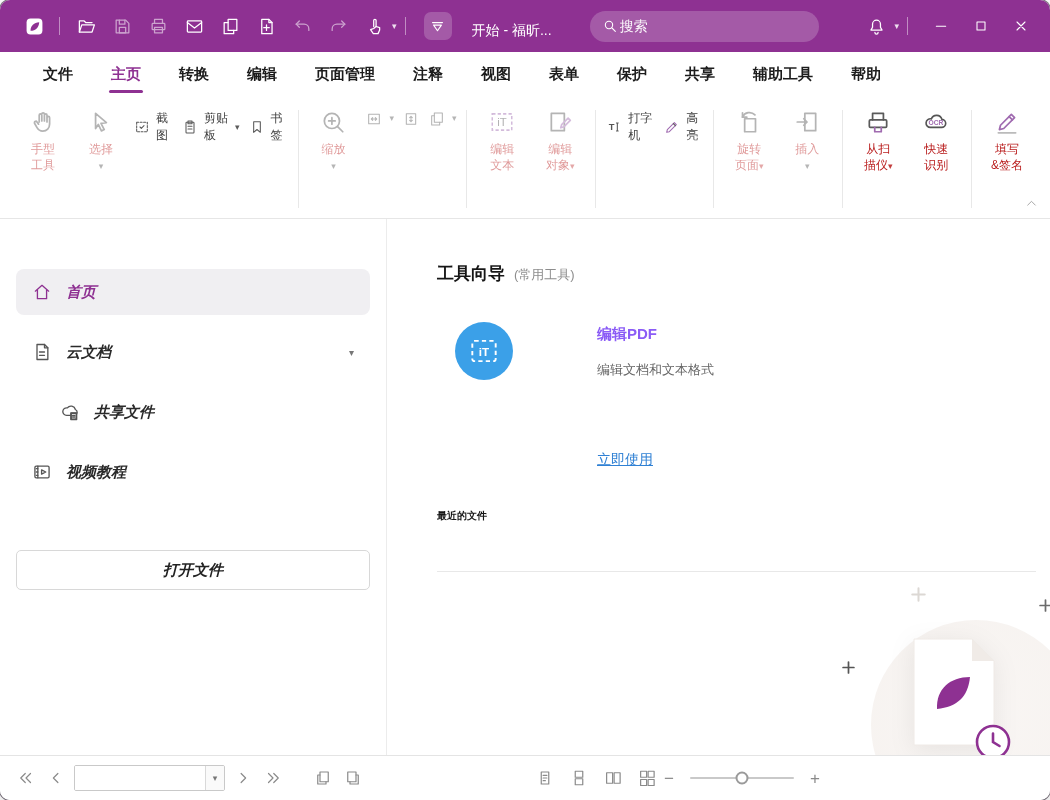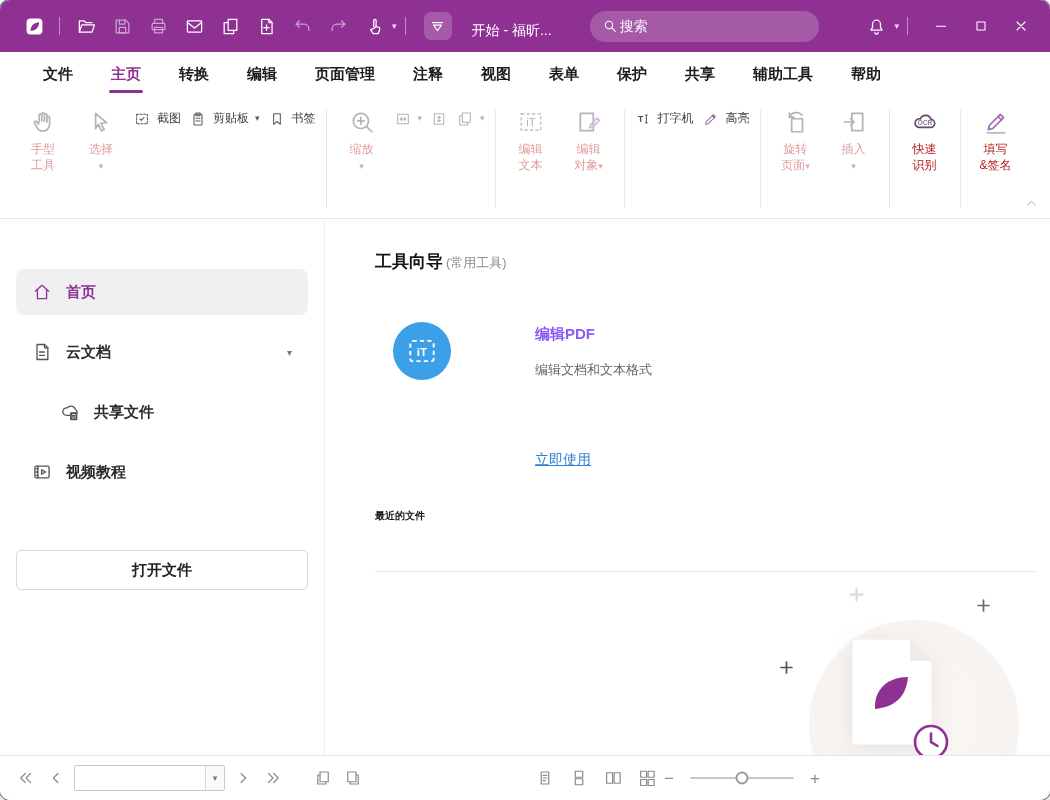--- a/index.html
+++ b/index.html
@@ -49,34 +49,34 @@
   .rbr{display:flex;align-items:center;gap:6px;font-size:12px;color:#3f3f3f;}
   .rbr .ic{width:17px;height:17px;display:flex;align-items:center;color:#5a5a5a;}
   .rbr .ic svg{width:16px;height:16px;}
   .rbd{width:1px;align-self:stretch;background:#e8e8e8;margin:6px 6px 10px;}
   .dis{opacity:.45;}
   .collapse-ribbon{position:absolute;right:12px;bottom:4px;color:#9a9a9a;}
   .collapse-ribbon svg{width:13px;height:13px;}
 
   
   .content{flex:1;display:flex;min-height:0;}
-  .sidebar{width:325px;flex:0 0 auto;border-right:1px solid #ececec;padding-top:50px;box-sizing:border-box;}
+  .sidebar{width:387px;flex:0 0 auto;border-right:1px solid #ececec;padding-top:50px;box-sizing:border-box;font-style:italic;}
   .sb-item{display:flex;align-items:center;gap:13px;height:46px;margin:0 16px 14px;border-radius:8px;
     padding:0 16px;font-size:15px;font-weight:600;color:#2a2a2a;position:relative;cursor:default;}
   .sb-item .ic{width:21px;height:21px;color:#555;display:flex;align-items:center;}
   .sb-item .ic svg{width:20px;height:20px;}
   .sb-item.active{background:#f0eff2;color:#8e3192;}
   .sb-item.active .ic{color:#8e3192;}
   .sb-item.indent{padding-left:44px;}
   .sb-caret{position:absolute;right:16px;font-size:10px;color:#777;}
   .open-file-btn{display:flex;align-items:center;justify-content:center;height:38px;margin:55px 16px 0;
     border:1px solid #d8d8d8;border-radius:5px;font-size:15px;font-weight:700;color:#222;background:#fff;cursor:default;}
 
   .main{flex:1;position:relative;overflow:hidden;background:#fff;}
-  .wizard-head{position:absolute;left:50px;top:31px;display:flex;align-items:baseline;gap:3px;justify-content:space-between;}
+  .wizard-head{position:absolute;left:50px;top:43px;display:flex;align-items:baseline;gap:9px;justify-content:space-between;}
   .wizard-title{font-size:17px;font-weight:700;color:#161616;}
   .wizard-sub{font-size:13px;color:#8d8d8d;}
   .card-icon{position:absolute;left:68px;top:103px;width:58px;height:58px;border-radius:50%;background:#3ba0e8;
     display:flex;align-items:center;justify-content:center;}
   .card-icon svg{width:34px;height:34px;}
   .card-title{position:absolute;left:210px;top:106px;font-size:15px;font-weight:700;color:#8b5cf6;}
   .card-desc{position:absolute;left:210px;top:142px;font-size:13px;color:#666;}
   .card-link{position:absolute;left:210px;top:232px;font-size:14px;color:#2f80d4;text-decoration:underline;cursor:pointer;}
   .recent-title{position:absolute;left:50px;top:290px;font-size:10px;font-weight:700;color:#161616;}
   .recent-divider{position:absolute;left:50px;right:14px;top:352px;height:1px;background:#e8e8e8;}
@@ -398,20 +398,31 @@
             <rect x="10" y="4" width="10" height="16"></rect>
             <path d="M3 12h9M12 12l-3-3m3 3l-3 3"></path>
           </svg>
       </span>
       <span class="lbl">插入</span>
       <span class="caret">▾</span>
     </div>
 
     <div class="rbd"></div>
 
+    <div class="rbl">
+      <span class="ic">
+        <svg class="stk" viewBox="0 0 24 24">
+            <path d="M7 10V4h10v6"></path>
+            <rect x="4" y="10" width="16" height="7" rx="1"></rect>
+            <path d="M9 17v4h6v-4" stroke="#a06bb0"></path>
+          </svg>
+      </span>
+      <span class="lbl"><span>从扫</span><br>
+        <span>描仪</span><span class="caret">▾</span></span>
+    </div>
 
     <div class="rbl">
       <span class="ic">
         <svg viewBox="0 0 24 24">
             <path d="M7 17a4 4 0 1 1 .7-7.9A5.2 5.2 0 0 1 17.5 9.6 3.6 3.6 0 0 1 17 17H7z" fill="none" stroke="#555" stroke-width="1.5"></path>
             <text x="12" y="15" font-size="6.2" fill="#a06bb0" text-anchor="middle" font-weight="bold">OCR</text>
           </svg>
       </span>
       <span class="lbl"><span>快速</span><br><span>识别</span></span>
     </div>

